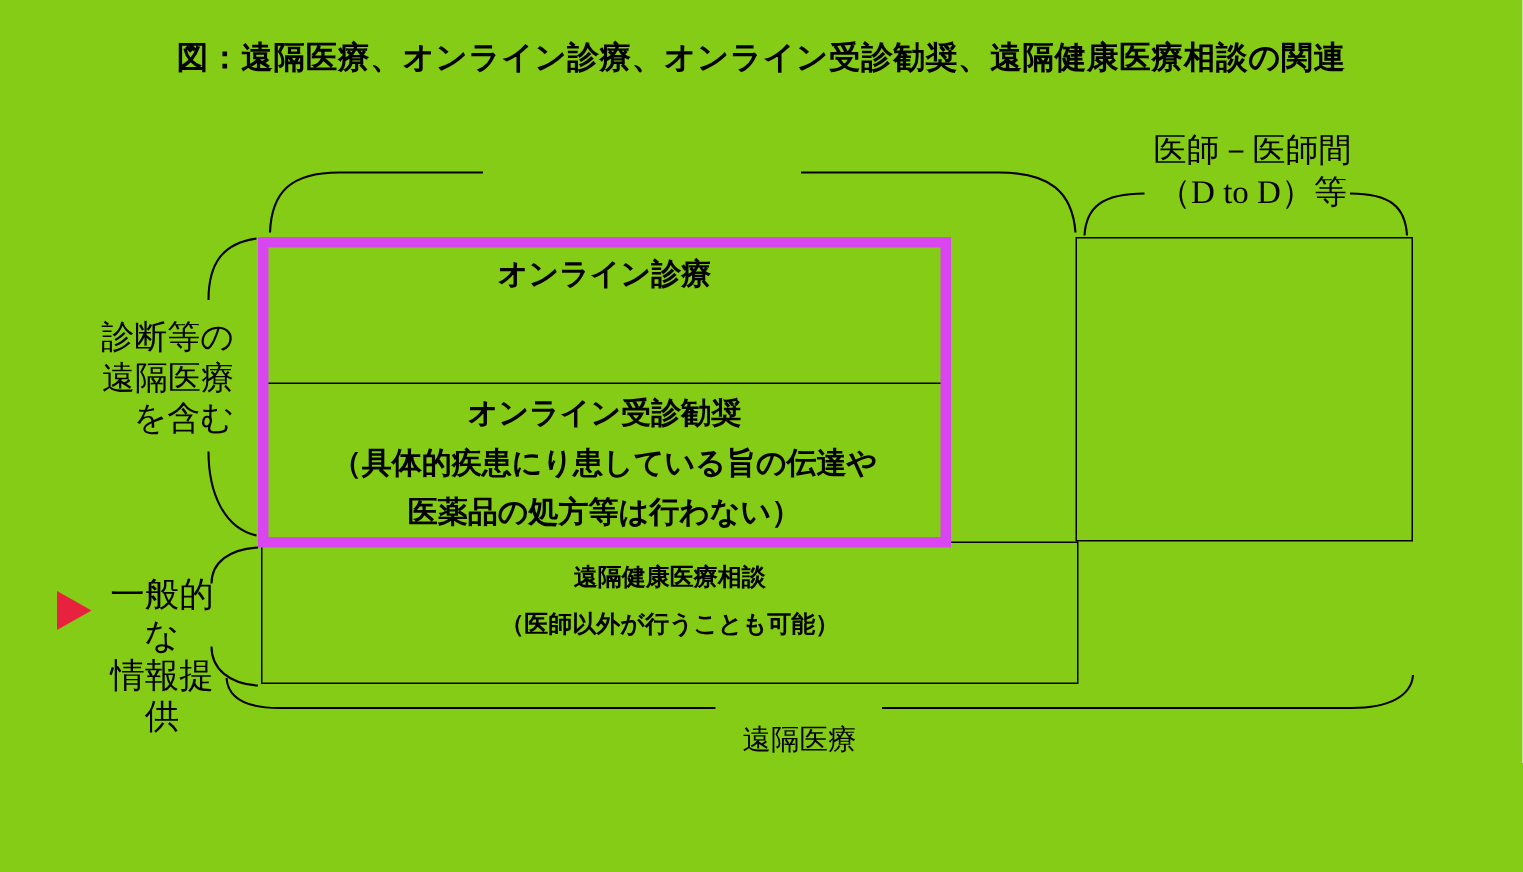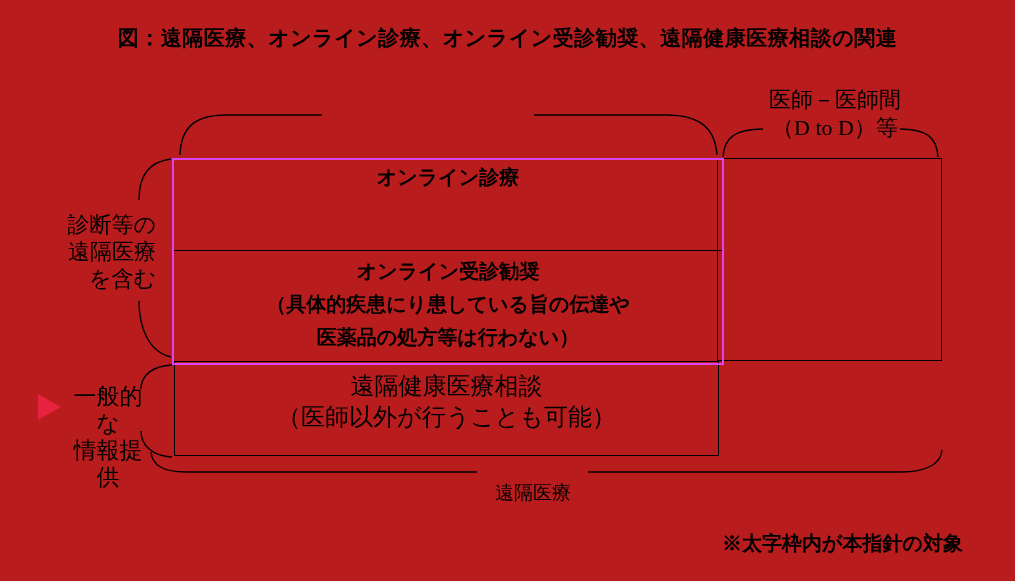--- a/index.html
+++ b/index.html
@@ -1,43 +1,43 @@
 <!DOCTYPE html>
 <html><head>
 <meta charset="utf-8">
 <style>
   html,body{margin:0;padding:0;background:#fff;}
   .canvas{
-    position:relative;width:1015px;height:581px;background:#b91c1c;
+    position:relative;width:1015px;height:581px;background:#84cc16;
     font-family:"Liberation Sans",sans-serif;color:#000;overflow:hidden;
   }
   .abs{position:absolute;}
 
   .figure-title{top:24px;left:0;width:1015px;text-align:center;
     font-size:21px;font-weight:bold;letter-spacing:0.5px;}
 
   .dtop-label{top:103px;left:318px;width:220px;text-align:center;
     font-size:18px;font-family:"Liberation Serif",serif;}
   .dtod-label{top:86px;left:745px;width:180px;text-align:center;
     font-size:22px;line-height:28px;font-family:"Liberation Serif",serif;}
 
-  .bold-box{left:172px;top:158px;width:552px;height:207px;
-    border:2px solid #d946ef;box-sizing:border-box;z-index:4;background:transparent;}
+  .bold-box{left:172px;top:158px;width:462px;height:207px;
+    border:7px solid #d946ef;box-sizing:border-box;z-index:4;background:transparent;}
   .bold-box .sec1{height:90px;box-sizing:border-box;padding-top:4px;
     text-align:center;font-size:20px;font-weight:bold;}
   .bold-box .divider{height:0;border-top:1px solid #000;width:100%;}
   .bold-box .sec2{box-sizing:border-box;padding-top:4px;text-align:center;
     font-size:20px;font-weight:bold;line-height:33px;}
 
   .right-box{left:717px;top:158px;width:225px;height:203px;
     border:1px solid #000;box-sizing:border-box;z-index:1;}
 
   .bottom-box{left:174px;top:361px;width:545px;height:95px;
     border:1px solid #000;box-sizing:border-box;z-index:2;
-    text-align:center;font-size:24px;font-weight:normal;line-height:31px;padding-top:8px;}
+    text-align:center;font-size:16px;font-weight:bold;line-height:31px;padding-top:8px;}
 
   .judgment-label{top:211px;left:52px;width:104px;text-align:right;
     font-size:22px;line-height:27px;font-family:"Liberation Serif",serif;z-index:5;}
   .info-label{top:383px;left:68px;width:80px;text-align:center;
     font-size:23px;line-height:27px;font-family:"Liberation Serif",serif;z-index:5;}
 
   .telemed-label{top:480px;left:433px;width:200px;text-align:center;
     font-size:19px;font-family:"Liberation Serif",serif;}
 
   .note-label{top:530px;right:52px;font-size:20px;font-weight:bold;}
@@ -82,21 +82,20 @@
     <div>を含む</div>
   </div>
 
   <div class="abs info-label">
     <div>一般的な</div>
     <div>情報提供</div>
   </div>
 
   <div class="abs telemed-label">遠隔医療</div>
 
-  <div class="abs note-label">※太字枠内が本指針の対象</div>
 
   <svg class="abs overlay" width="1015" height="581" viewBox="0 0 1015 581" xmlns="http://www.w3.org/2000/svg">
     <g fill="none" stroke="#000" stroke-width="1.4">
 
       <path d="M 180 155 C 181 128 194 115 226 115 L 322 115"></path>
       <path d="M 534 115 L 666 115 C 700 115 715 128 717 155"></path>
 
       <path d="M 723 157 C 724 138 735 129 763 129"></path>
       <path d="M 900 129 C 927 129 937 138 938 157"></path>
 

